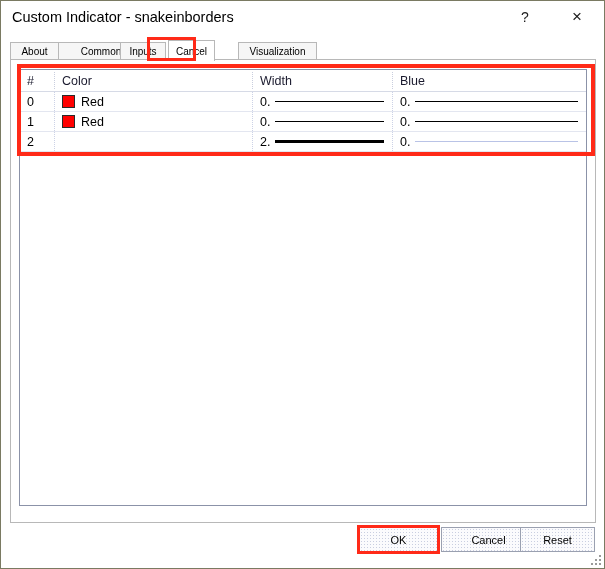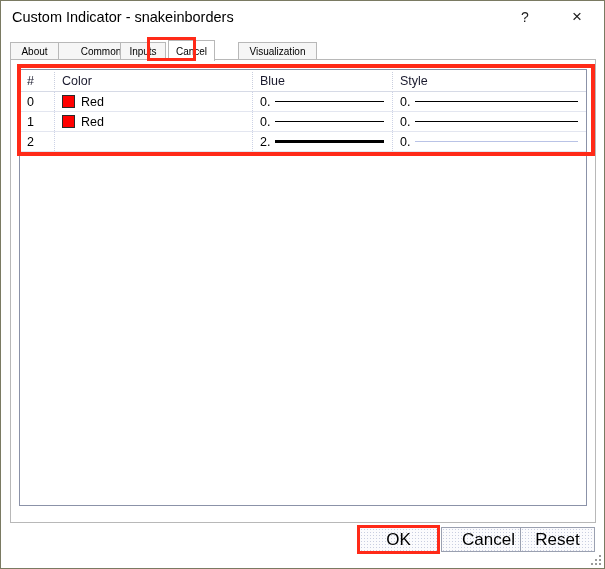--- a/index.html
+++ b/index.html
@@ -222,21 +222,21 @@
 
   
   .btn {
     position: absolute;
     height: 25px;
     box-sizing: border-box;
     border: 1px solid #9aa0b0;
     background-color: #fbfbfd;
     background-image: radial-gradient(#c9cee0 0.6px, transparent 0.7px);
     background-size: 3px 3px;
-    font-size: 17px;
+    font-size: 11px;
     color: #000000;
     display: flex;
     align-items: center;
     justify-content: center;
     cursor: default;
     white-space: nowrap;
   }
   .btn-annot {
     position: absolute;
     border: 3px solid #ff2a18;
@@ -282,23 +282,23 @@
 
   <div class="tabpage">
 
     <div class="listview">
 
       <div class="lv-header">
         <div class="hcell" style="left:0px;   width:34px;">#</div>
         <div class="hsep" style="left:34px;"></div>
         <div class="hcell" style="left:35px;  width:197px;">Color</div>
         <div class="hsep" style="left:232px;"></div>
-        <div class="hcell" style="left:233px; width:139px;">Blue</div>
+        <div class="hcell" style="left:233px; width:139px;">Width</div>
         <div class="hsep" style="left:372px;"></div>
-        <div class="hcell" style="left:373px; width:193px;">Style</div>
+        <div class="hcell" style="left:373px; width:193px;">Blue</div>
       </div>
 
       <div class="lv-row dotted">
         <div class="cell" style="left:0px;   width:34px;">0</div>
         <div class="vsep" style="left:34px;"></div>
         <div class="cell" style="left:35px;  width:197px;">
           <span class="swatch" style="background: rgb(255, 0, 0);"></span>
           <span>Red</span>
         </div>
         <div class="vsep" style="left:232px;"></div>

